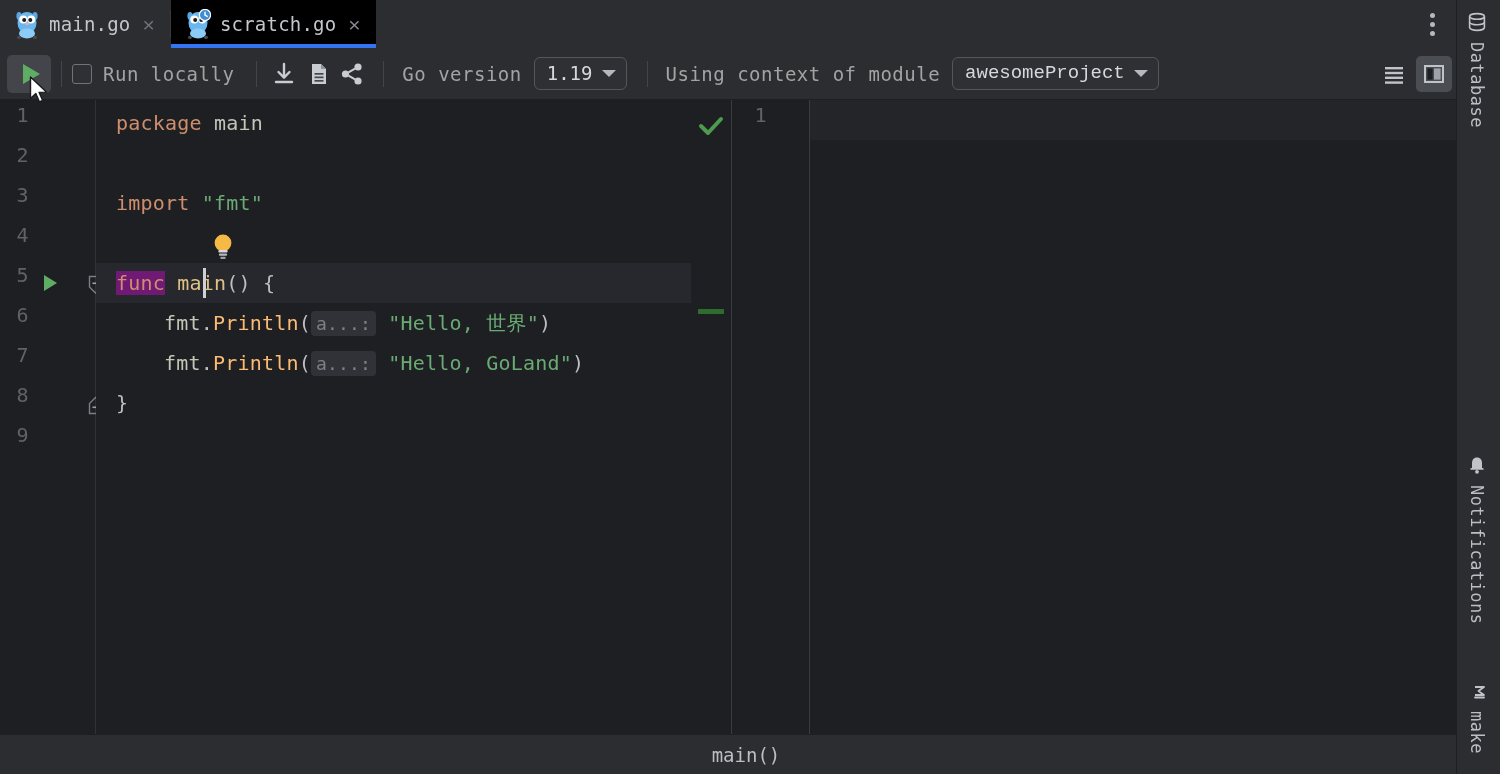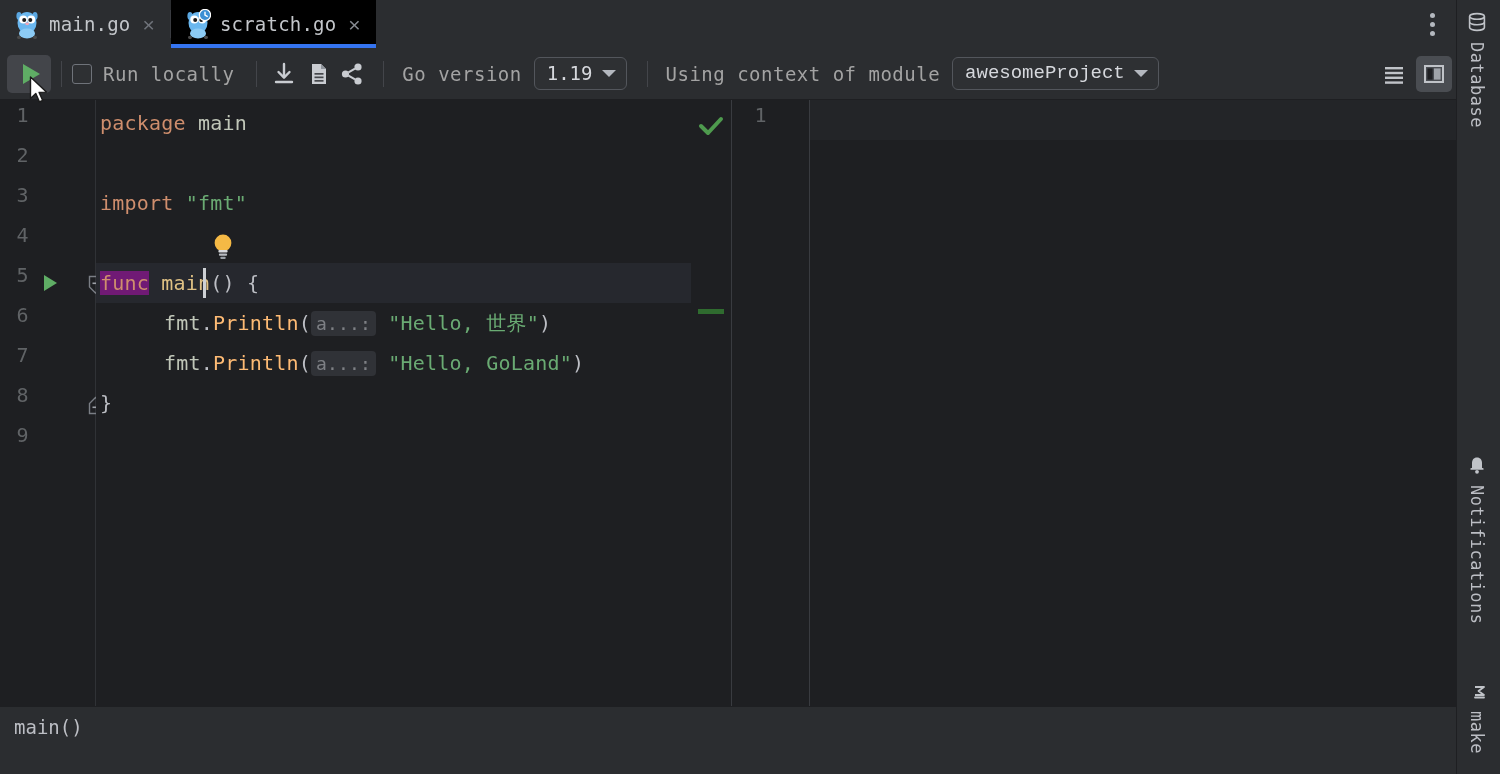--- a/index.html
+++ b/index.html
@@ -115,21 +115,21 @@
     width: 0; height: 0; border-left: 13px solid #5fad65;
     border-top: 8px solid transparent; border-bottom: 8px solid transparent;
   }
   .fold {
     position: absolute; left: 88px; width: 15px; height: 15px;
   }
   .code {
     position: relative; flex: 1; background: #1e1f22; overflow: hidden;
     font-size: 20px; line-height: 40px; letter-spacing: 0.2px;
   }
-  .cl { position: absolute; left: 4px; white-space: pre; }
+  .cl { position: absolute; left: 20px; white-space: pre; }
   .cl-ind { left: 68px; }
   .caret-line {
     position: absolute; left: 0; right: 0; height: 40px;
     background: #26282e;
   }
   .caret {
     position: absolute; width: 3px; height: 30px; background: #cdd0d4; top: 5px;
   }
   .sel-green { background: #701a75; }
   .kw { color: #cf8e6d; }
@@ -151,25 +151,26 @@
   .tick-green {
     position: absolute; left: 7px; width: 26px; height: 5px; background: #2f6b2f;
   }
   .check-ok {
     position: absolute; left: 6px; top: 14px;
   }
   .pane-div { width: 1px; background: #393b40; flex: none; }
 
   
   .breadcrumb {
-    position: absolute; left: 0; top: 706px; width: 1460px; height: 40px;
+    position: absolute; left: 0; top: 734px; width: 1460px; height: 40px;
     background: #2b2d30;
-    display: flex; align-items: center; padding-left: 14px;
+    display: flex; align-items: center; padding-left: 32px;
     font-size: 19px; color: #bcbec4;
     border-top: 1px solid #1e1f22;
+    justify-content: center;
   }
 
   
   .rightbar {
     position: absolute; right: 0; top: 0; width: 40px; height: 774px;
     background: #2b2d30; border-left: 1px solid #1e1f22;
   }
   .rb-item {
     position: absolute; left: 0; width: 40px;
     display: flex; flex-direction: column; align-items: center; gap: 6px;

